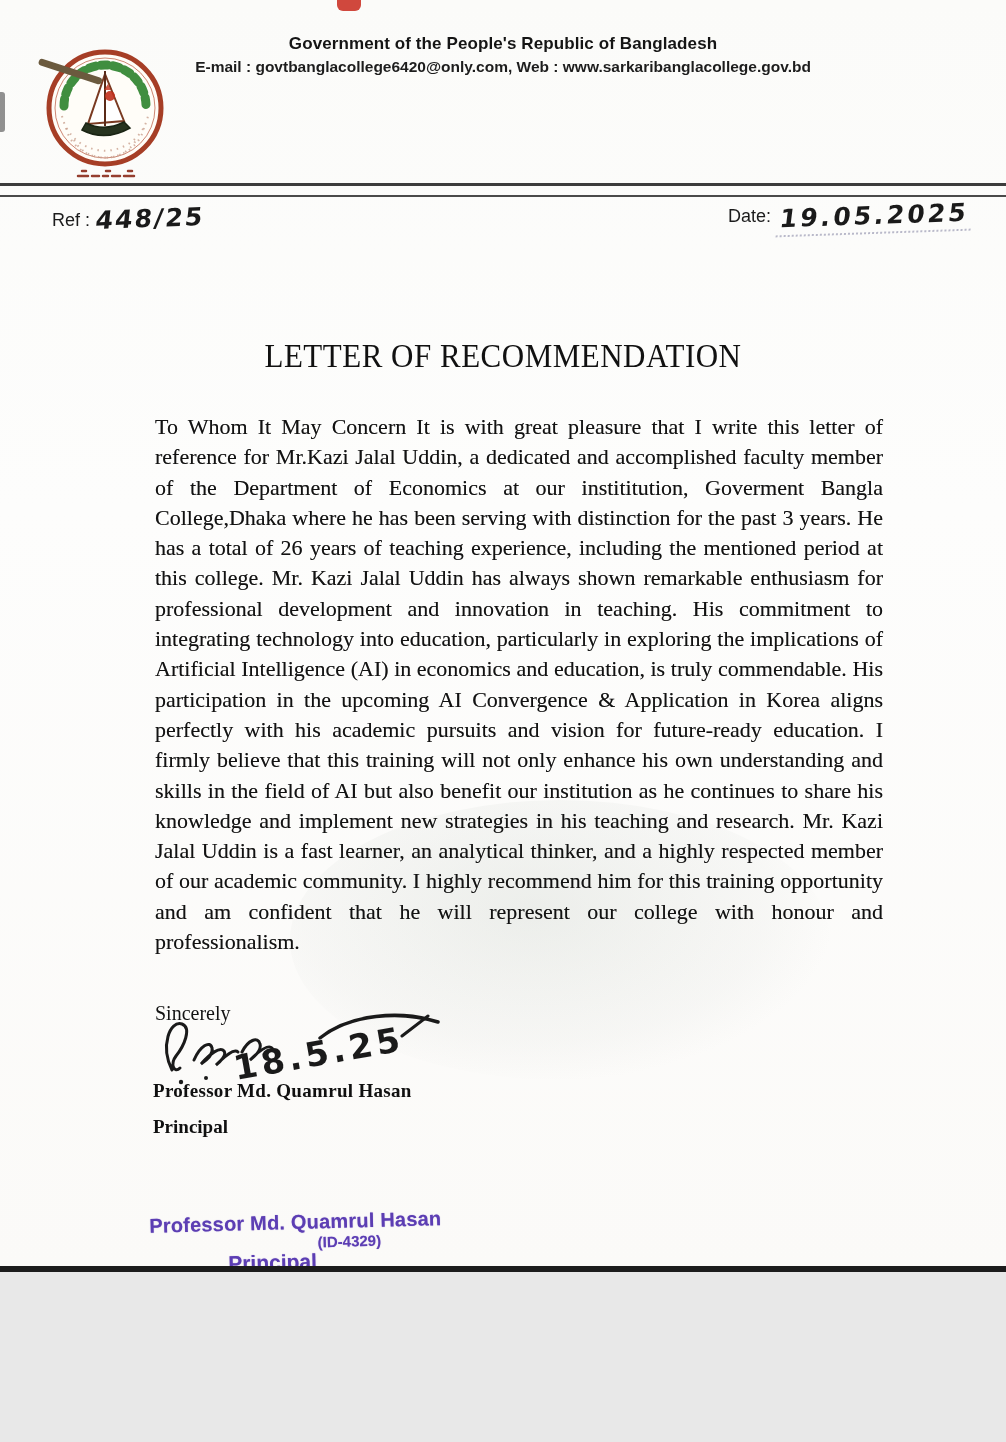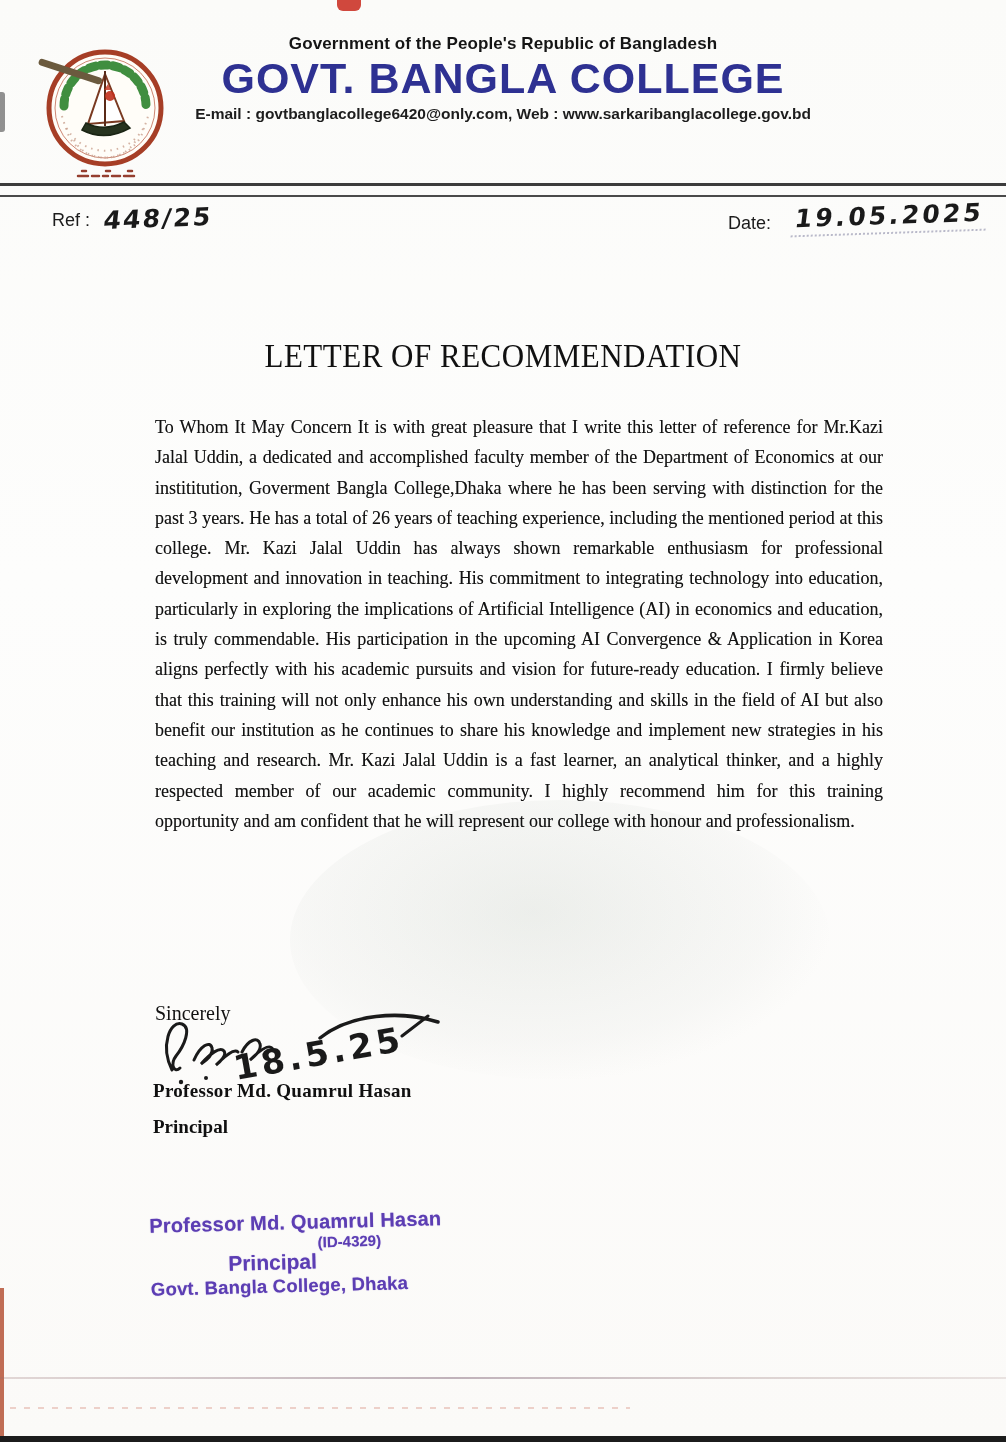--- a/index.html
+++ b/index.html
@@ -1,17 +1,17 @@
 <!DOCTYPE html>
 <html><head>
 <meta charset="utf-8">
 <style>
   html,body{margin:0;padding:0;background:#e8e8e8;}
   .page{
-    position:relative;width:1006px;height:1442px;margin:0 auto;
+    position:relative;width:1006px;height:1272px;margin:0 auto;
     background:linear-gradient(180deg,#fbfbf9 0%,#fdfdfc 40%,#fbfaf8 100%);
     overflow:hidden;
     font-family:"Liberation Serif",serif;
     color:#151515;
   }
   
   .top-red-mark{position:absolute;left:337px;top:0;width:24px;height:11px;background:#c8281c;border-radius:0 0 6px 6px;opacity:.85;}
   .left-edge-strip{position:absolute;left:0;top:1288px;width:4px;height:148px;background:#b24a2c;opacity:.8;}
   .left-edge-nub{position:absolute;left:0;top:92px;width:5px;height:40px;background:#4a4a4a;opacity:.6;border-radius:0 3px 3px 0;}
   .fold-line{position:absolute;left:0;top:1377px;width:100%;height:2px;
@@ -29,31 +29,31 @@
   .hdr .college{font-size:43px;font-weight:bold;letter-spacing:1px;margin-top:2px;line-height:1.05;}
   .hdr .addr{font-size:15.5px;font-weight:bold;margin-top:6px;color:#1d1d1d;}
   .hdr .email{font-size:15.5px;font-weight:bold;margin-top:4px;color:#1d1d1d;}
   .rule{position:absolute;left:0;top:183px;width:100%;height:9px;
     border-top:3px solid #3c3c3c;border-bottom:2px solid #4a4a4a;}
   
   .logo{position:absolute;left:38px;top:44px;width:138px;height:142px;}
   
   .meta-label{font-family:"Liberation Sans",sans-serif;font-size:18px;color:#1c1c1c;}
   .hand{font-family:"DejaVu Sans",sans-serif;color:#1a1a1a;font-weight:bold;}
-  .ref-row{position:absolute;left:52px;top:210px;display:flex;align-items:flex-start;gap:14px;}
+  .ref-row{position:absolute;left:52px;top:210px;display:flex;align-items:flex-start;gap:6px;}
   .ref-val{font-size:25px;letter-spacing:2px;transform:skewX(-8deg) rotate(-2deg);margin-top:-6px;}
-  .date-row{position:absolute;left:728px;top:206px;display:flex;align-items:flex-end;gap:22px;}
+  .date-row{position:absolute;left:728px;top:206px;display:flex;align-items:flex-start;gap:7px;}
   .date-val{font-size:25px;letter-spacing:3px;transform:skewX(-9deg) rotate(-2deg);
     border-bottom:2px dotted #b9b9c9;padding:0 4px 2px 2px;margin-top:-5px;}
   
   .title{position:absolute;left:0;top:338px;width:100%;text-align:center;
     font-size:31px;letter-spacing:.5px;font-weight:normal;
     transform:scaleY(1.08);color:#111;}
   .body-text{position:absolute;left:155px;top:412px;width:728px;
-    font-size:18px;line-height:30.3px;text-align:justify;color:#121212;
+    font-size:22px;line-height:30.3px;text-align:justify;color:#121212;
     text-shadow:0 0 .5px rgba(20,20,20,.45);}
   .body-text p{margin:0 0 28px 0;}
   
   .sincerely{position:absolute;left:155px;top:1002px;font-size:20px;color:#121212;}
   .signature{position:absolute;left:150px;top:1008px;width:300px;height:85px;}
   .signer{position:absolute;left:153px;top:1080px;font-family:"Liberation Serif",serif;color:#101010;}
   .signer .name{font-size:19px;font-weight:bold;letter-spacing:.3px;}
   .signer .stitle{font-size:19px;font-weight:bold;margin-top:14px;}
   .signer .org{font-size:19px;font-weight:bold;margin-top:14px;letter-spacing:.3px;}
   .signer .phone{font-size:23px;font-weight:normal;margin-top:10px;letter-spacing:.5px;}
@@ -106,21 +106,20 @@
 
       <g stroke="#8a2a1a" stroke-width="2.5" stroke-linecap="round" opacity=".9">
         <path d="M40,132 h10 M54,132 h7 M65,132 h5 M74,132 h8 M86,132 h10"></path>
         <path d="M44,127 h4 M68,127 h4 M90,127 h4"></path>
       </g>
     </svg>
   </div>
 
   <div class="hdr">
     <div class="gov">Government of the People's Republic of Bangladesh</div>
-    <div class="college" style="color:#2e3192;">GOVT. BANGLA COLLEGE</div>
     <div class="email">E-mail : govtbanglacollege6420@only.com, Web : www.sarkaribanglacollege.gov.bd</div>
   </div>
   <div class="rule"></div>
 
   <div class="ref-row">
     <span class="meta-label">Ref :</span>
     <span class="hand ref-val">448/25</span>
   </div>
   <div class="date-row">
     <span class="meta-label">Date:</span>

